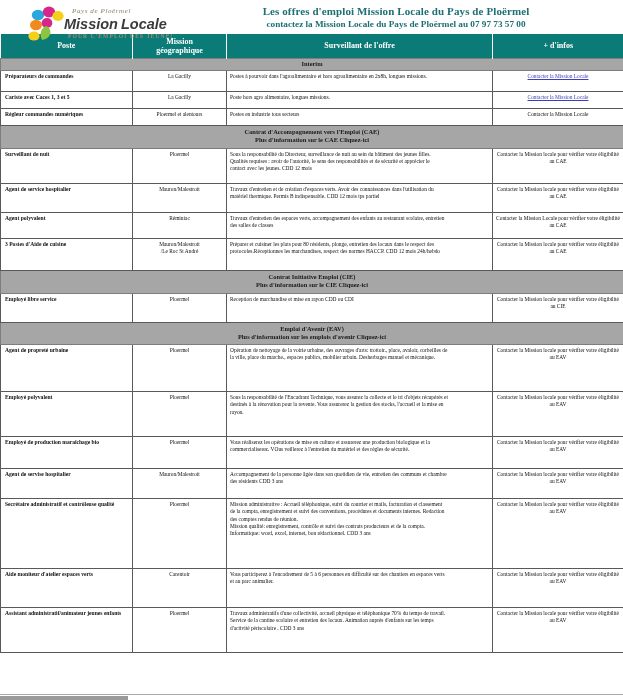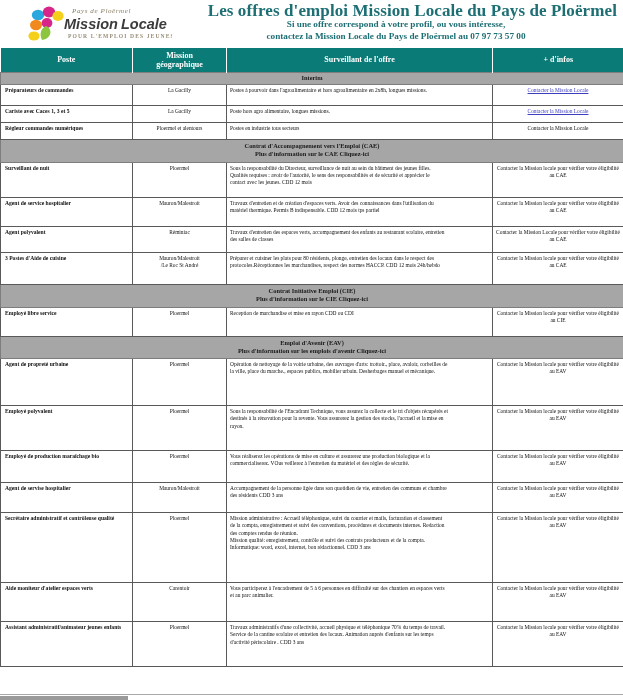--- a/index.html
+++ b/index.html
@@ -13,21 +13,21 @@
   #page {
     position: relative;
     width: 623px; height: 700px;
     background: #ffffff;
   }
 
   
   .header {
     display: flex;
     align-items: flex-start;
-    height: 48px;
+    height: 34px;
     padding: 2px 0 0 0;
     background: #ffffff;
   }
   .logo-wrap {
     width: 175px;
     flex: 0 0 175px;
     position: relative;
     height: 44px;
     padding-left: 22px;
     padding-top: 2px;
@@ -36,25 +36,24 @@
 
   .title-block {
     flex: 1 1 auto;
     text-align: center;
     padding-right: 6px;
     padding-top: 1px;
   }
   .title-main {
     color: #1d6f74;
     font-weight: bold;
-    font-size: 17px;
+    font-size: 11px;
     line-height: 16px;
     letter-spacing: 0.1px;
     white-space: nowrap;
-    text-align: right;
   }
   .title-sub {
     color: #1d6f74;
     font-weight: bold;
     font-size: 9.2px;
     line-height: 11.5px;
     white-space: nowrap;
   }
 
   
@@ -165,21 +164,20 @@
 
         <text x="42" y="25" font-family="Liberation Sans, sans-serif" font-size="14.5" font-style="italic" font-weight="bold" fill="#3b3b3b">Mission</text>
         <text x="99" y="25" font-family="Liberation Sans, sans-serif" font-size="14.5" font-style="italic" font-weight="bold" fill="#3b3b3b">Locale</text>
 
         <text x="46" y="34" font-family="Liberation Serif, serif" font-size="5.6" font-weight="bold" fill="#9a8f78" letter-spacing="1.1">POUR L'EMPLOI DES JEUNES</text>
       </svg>
     </div>
 
     <div class="title-block">
       <div class="title-main">Les offres d'emploi Mission Locale du Pays de Ploërmel</div>
-      <div class="title-sub">Si une offre correspond à votre profil, ou vous intéresse,</div>
       <div class="title-sub">contactez la Mission Locale du Pays de Ploërmel au 07 97 73 57 00</div>
     </div>
   </div>
 
   <table class="offers">
     <colgroup>
       <col class="c-poste">
         <col class="c-secteur">
         <col class="c-desc">
         <col class="c-infos">

